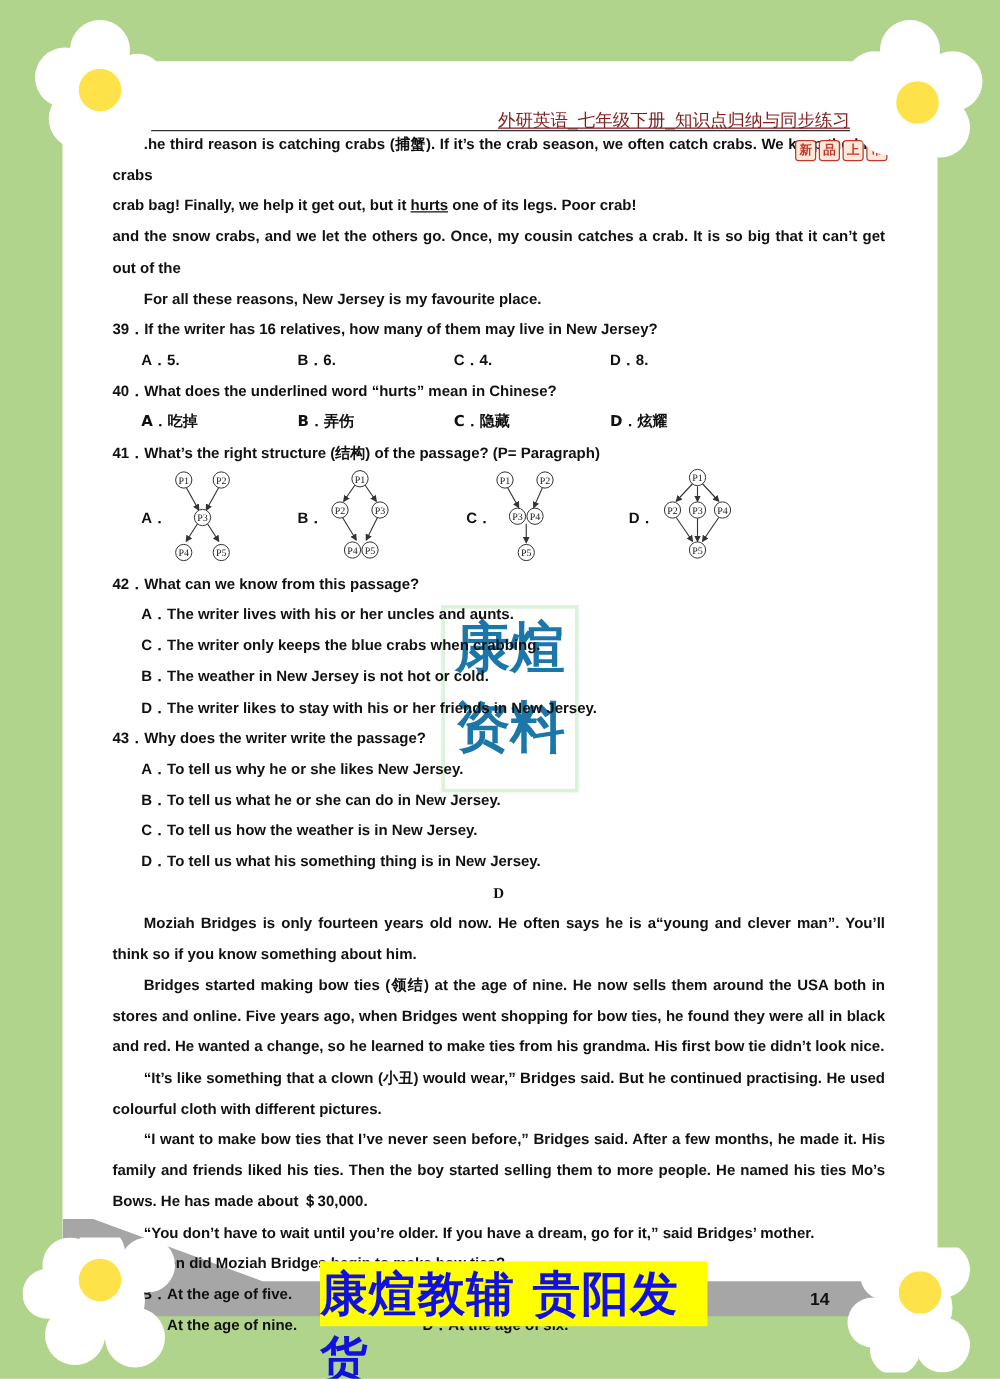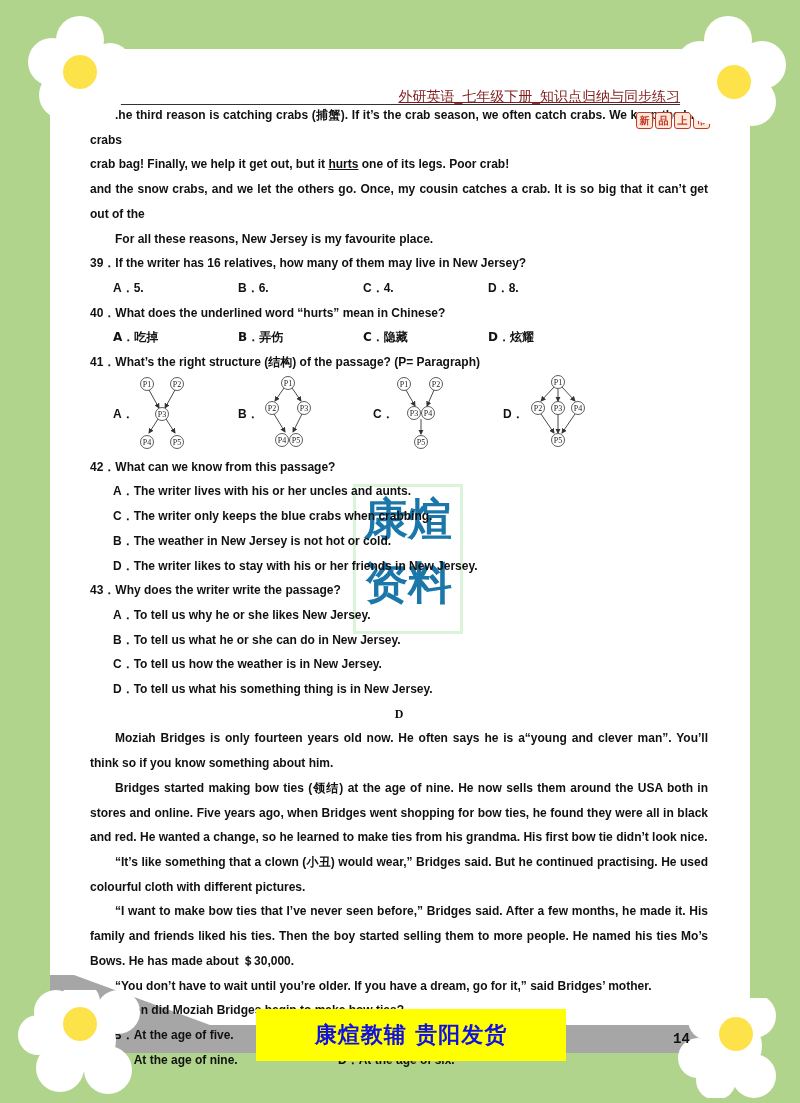--- a/index.html
+++ b/index.html
@@ -61,27 +61,27 @@
   .stamp {
     position: absolute; left: 636px; top: 112px; display: flex; gap: 2px;
   }
   .stamp span {
     width: 15px; height: 15px; border: 1.5px solid #c0392b; border-radius: 3px;
     background: #fde9d9; color: #c0392b; font-size: 10px; line-height: 15px;
     text-align: center; font-weight: bold; font-family: "DejaVu Sans", sans-serif;
   }
   .banner {
     position: absolute; left: 256px; top: 1009px; width: 310px; height: 52px;
-    background: #ffff00; color: #1010e0; font-size: 22px; font-weight: bold;
-    text-align: center; line-height: 52px; font-family: "DejaVu Sans", sans-serif;
+    background: #ffff00; color: #1010e0; font-size: 38px; font-weight: bold;
+    text-align: left; line-height: 52px; font-family: "DejaVu Sans", sans-serif;
     letter-spacing: 1px;
   }
   .page-num {
-    position: absolute; left: 673px; top: 1031px; font-size: 14px; font-weight: bold;
-    font-family: Liberation Mono, monospace;
+    position: absolute; left: 648px; top: 1031px; font-size: 14px; font-weight: bold;
+    font-family: Liberation Sans, sans-serif;
   }
 </style>
 </head>
 <body>
 
 <div class="page"></div>
 <div class="gray-diag"></div>
 <div class="gray-band"></div>
 
 <div class="watermark">

